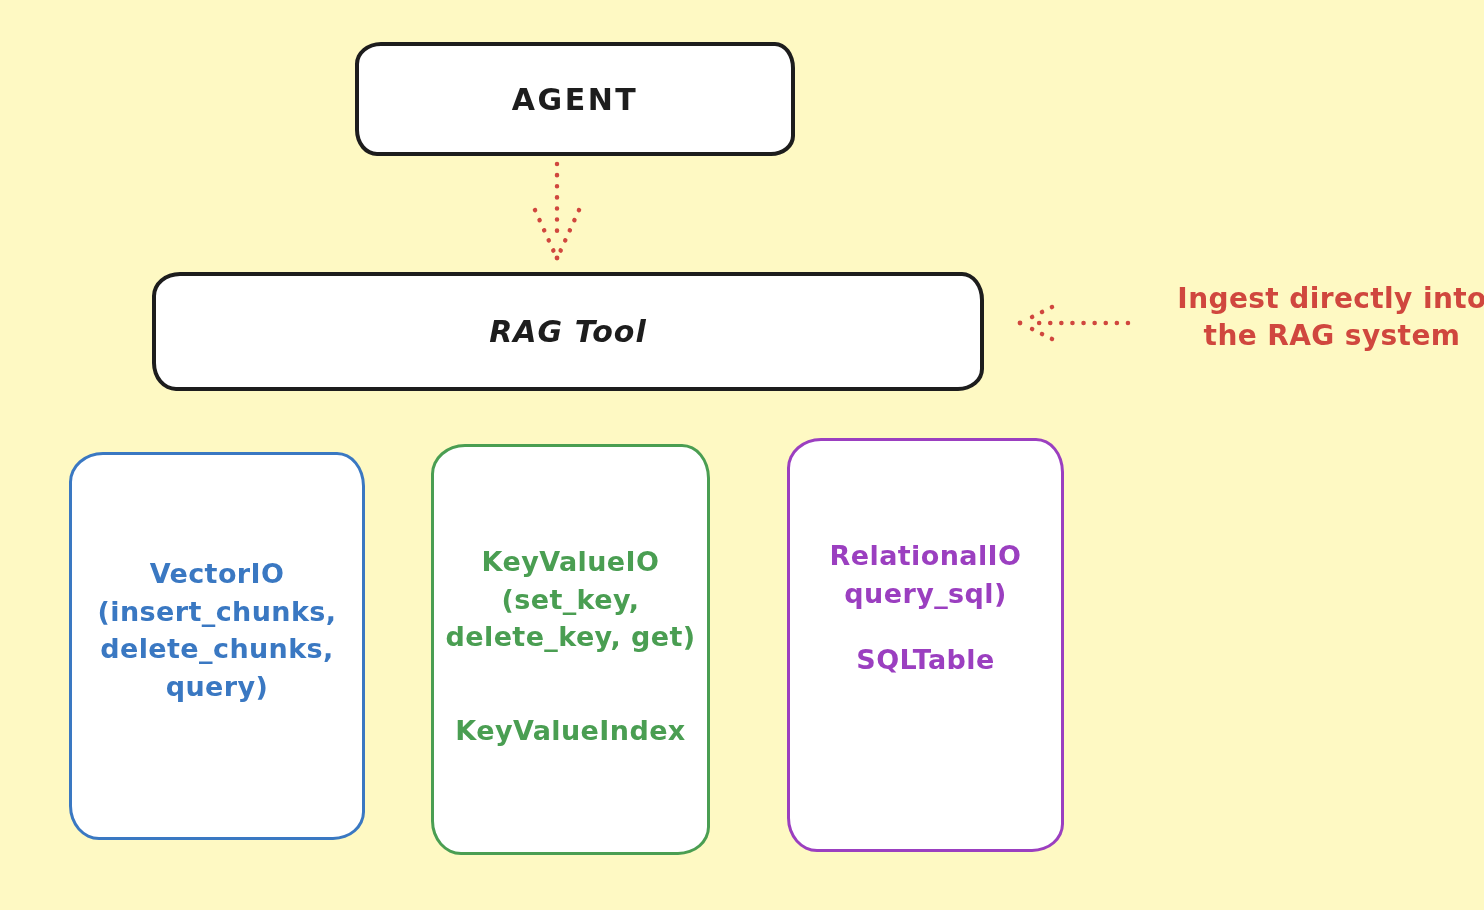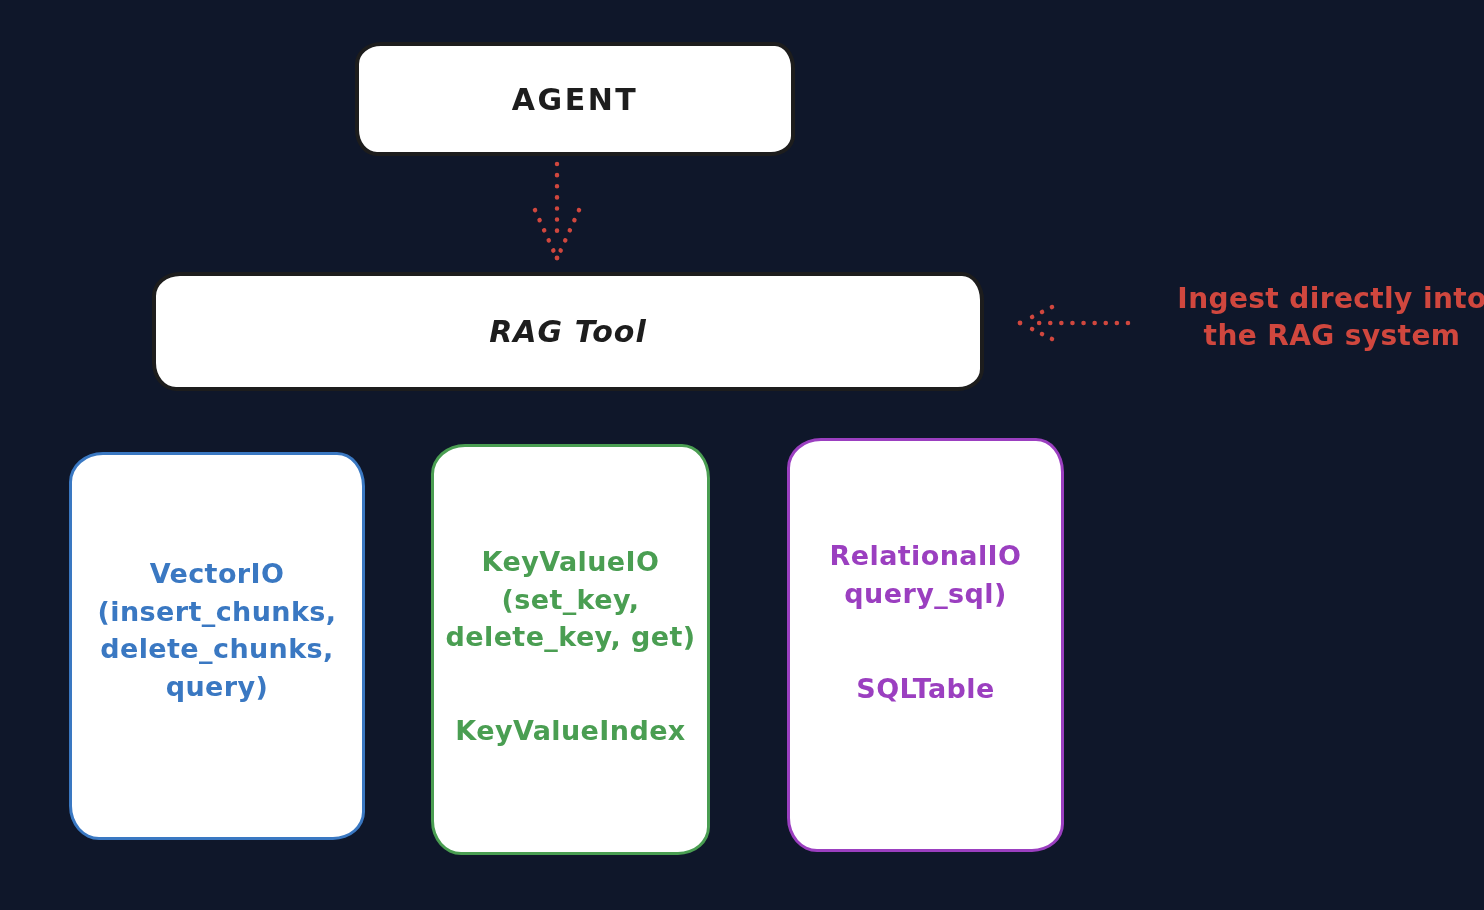--- a/index.html
+++ b/index.html
@@ -5,21 +5,21 @@
   html, body {
     margin: 0;
     padding: 0;
     background: #ffffff;
     font-family: "DejaVu Sans", sans-serif;
   }
   .canvas {
     position: relative;
     width: 1484px;
     height: 910px;
-    background: #0f172a;
+    background: #fef9c3;
     overflow: hidden;
   }
   
   .box {
     position: absolute;
     background: #ffffff;
     box-sizing: border-box;
   }
   .black-box {
     border: 4px solid #1d1d1d;
@@ -60,21 +60,21 @@
     line-height: 37.5px;
     letter-spacing: 0.4px;
   }
   .vector .io-text     { top: 100px; color: #3a78c2; }
   .keyvalue .io-text   { top: 96px;  color: #4a9e52; }
   .relational .io-text { top: 96px;  color: #9b3fc0; }
 
   .io-footer { display: block; }
   .vector .io-footer     { margin-top: 42px; }
   .keyvalue .io-footer   { margin-top: 56px; }
-  .relational .io-footer { margin-top: 58px; }
+  .relational .io-footer { margin-top: 29px; }
 
   
   .annotation {
     position: absolute;
     left: 1162px; top: 280px; width: 340px;
     text-align: center;
     color: #d0473e;
     font-size: 28px;
     font-weight: 700;
     line-height: 37px;

